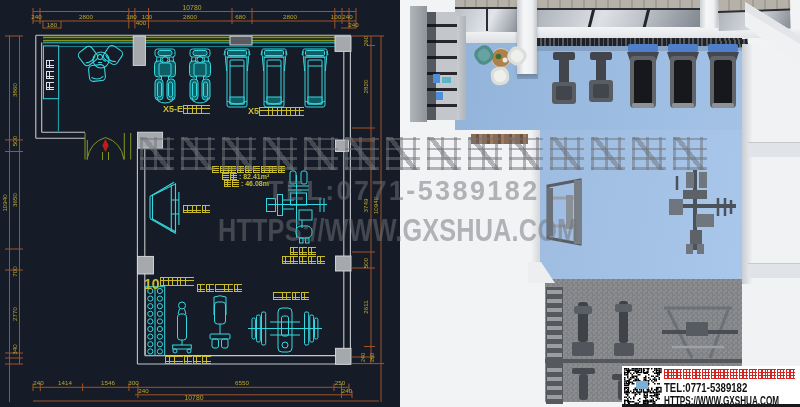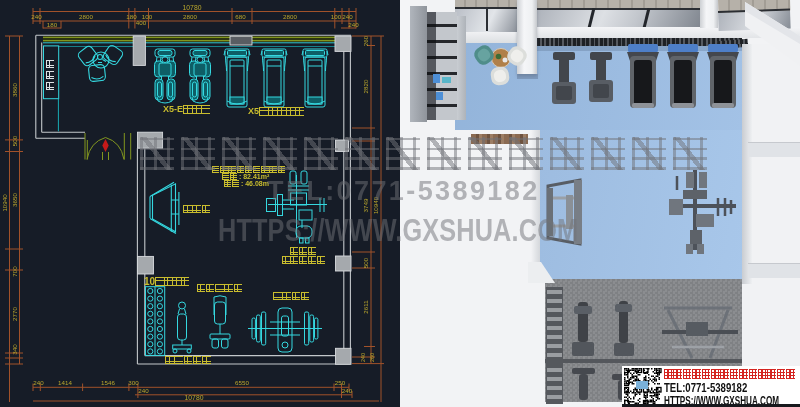--- a/index.html
+++ b/index.html
@@ -810,21 +810,21 @@
   <div class="lbl" style="left:224px;top:179.8px;font-size:7px;"><i class="cj" style="width:7.0px;height:7.0px;margin-right:0.5px;"></i><i class="cj" style="width:7.0px;height:7.0px;margin-right:0.5px;"></i>&nbsp;:&nbsp;46.08m</div>
 
   <div class="lbl" style="left:183px;top:204.7px;"><i class="cj" style="width:8.5px;height:8.5px;margin-right:0.8px;"></i><i class="cj" style="width:8.5px;height:8.5px;margin-right:0.8px;"></i><i class="cj" style="width:8.5px;height:8.5px;margin-right:0.8px;"></i></div>
 
   <div class="lbl" style="left:290px;top:246.5px;"><i class="cj" style="width:8.0px;height:8.0px;margin-right:0.8px;"></i><i class="cj" style="width:8.0px;height:8.0px;margin-right:0.8px;"></i><i class="cj" style="width:8.0px;height:8.0px;margin-right:0.8px;"></i></div>
 
   <div class="lbl" style="left:281.5px;top:256px;"><i class="cj" style="width:8.0px;height:8.0px;margin-right:0.8px;"></i><i class="cj" style="width:8.0px;height:8.0px;margin-right:0.8px;"></i><i class="cj" style="width:8.0px;height:8.0px;margin-right:0.8px;"></i><i class="cj" style="width:8.0px;height:8.0px;margin-right:0.8px;"></i><i class="cj" style="width:8.0px;height:8.0px;margin-right:0.8px;"></i></div>
 
   <div class="lbl" style="left:273px;top:291.5px;"><i class="cj" style="width:8.5px;height:8.5px;margin-right:0.8px;"></i><i class="cj" style="width:8.5px;height:8.5px;margin-right:0.8px;"></i><i class="cj" style="width:8.5px;height:8.5px;margin-right:0.8px;"></i><i class="cj" style="width:8.5px;height:8.5px;margin-right:0.8px;"></i></div>
 
-  <div class="lbl" style="left:144px;top:277px;font-size:10px;">10<i class="cj" style="width:8.5px;height:8.5px;"></i><i class="cj" style="width:8.5px;height:8.5px;"></i><i class="cj" style="width:8.5px;height:8.5px;"></i><i class="cj" style="width:8.5px;height:8.5px;"></i></div>
+  <div class="lbl" style="left:144px;top:277px;font-size:14px;">10<i class="cj" style="width:8.5px;height:8.5px;"></i><i class="cj" style="width:8.5px;height:8.5px;"></i><i class="cj" style="width:8.5px;height:8.5px;"></i><i class="cj" style="width:8.5px;height:8.5px;"></i></div>
 
   <div class="lbl" style="left:196.5px;top:283.5px;"><i class="cj" style="width:8.5px;height:8.5px;margin-right:0.8px;"></i><i class="cj" style="width:8.5px;height:8.5px;margin-right:0.8px;"></i><i class="cj" style="width:8.5px;height:8.5px;margin-right:0.8px;"></i><i class="cj" style="width:8.5px;height:8.5px;margin-right:0.8px;"></i><i class="cj" style="width:8.5px;height:8.5px;margin-right:0.8px;"></i></div>
 
   <div class="lbl" style="left:165px;top:355.5px;"><i class="cj" style="width:8.5px;height:8.5px;margin-right:0.8px;"></i><i class="cj" style="width:8.5px;height:8.5px;margin-right:0.8px;"></i><i class="cj" style="width:8.5px;height:8.5px;margin-right:0.8px;"></i><i class="cj" style="width:8.5px;height:8.5px;margin-right:0.8px;"></i><i class="cj" style="width:8.5px;height:8.5px;margin-right:0.8px;"></i></div>
 </div>
 
 <div id="wm">
 
   <div class="wmt" id="wm1" style="left:140px;top:137px;"><i class="cj" style="width:34px;height:33px;margin-right:7px;"></i><i class="cj" style="width:34px;height:33px;margin-right:7px;"></i><i class="cj" style="width:34px;height:33px;margin-right:7px;"></i><i class="cj" style="width:34px;height:33px;margin-right:7px;"></i><i class="cj" style="width:34px;height:33px;margin-right:7px;"></i><i class="cj" style="width:34px;height:33px;margin-right:7px;"></i><i class="cj" style="width:34px;height:33px;margin-right:7px;"></i><i class="cj" style="width:34px;height:33px;margin-right:7px;"></i><i class="cj" style="width:34px;height:33px;margin-right:7px;"></i><i class="cj" style="width:34px;height:33px;margin-right:7px;"></i><i class="cj" style="width:34px;height:33px;margin-right:7px;"></i><i class="cj" style="width:34px;height:33px;margin-right:7px;"></i><i class="cj" style="width:34px;height:33px;margin-right:7px;"></i><i class="cj" style="width:34px;height:33px;margin-right:7px;"></i></div>
 

